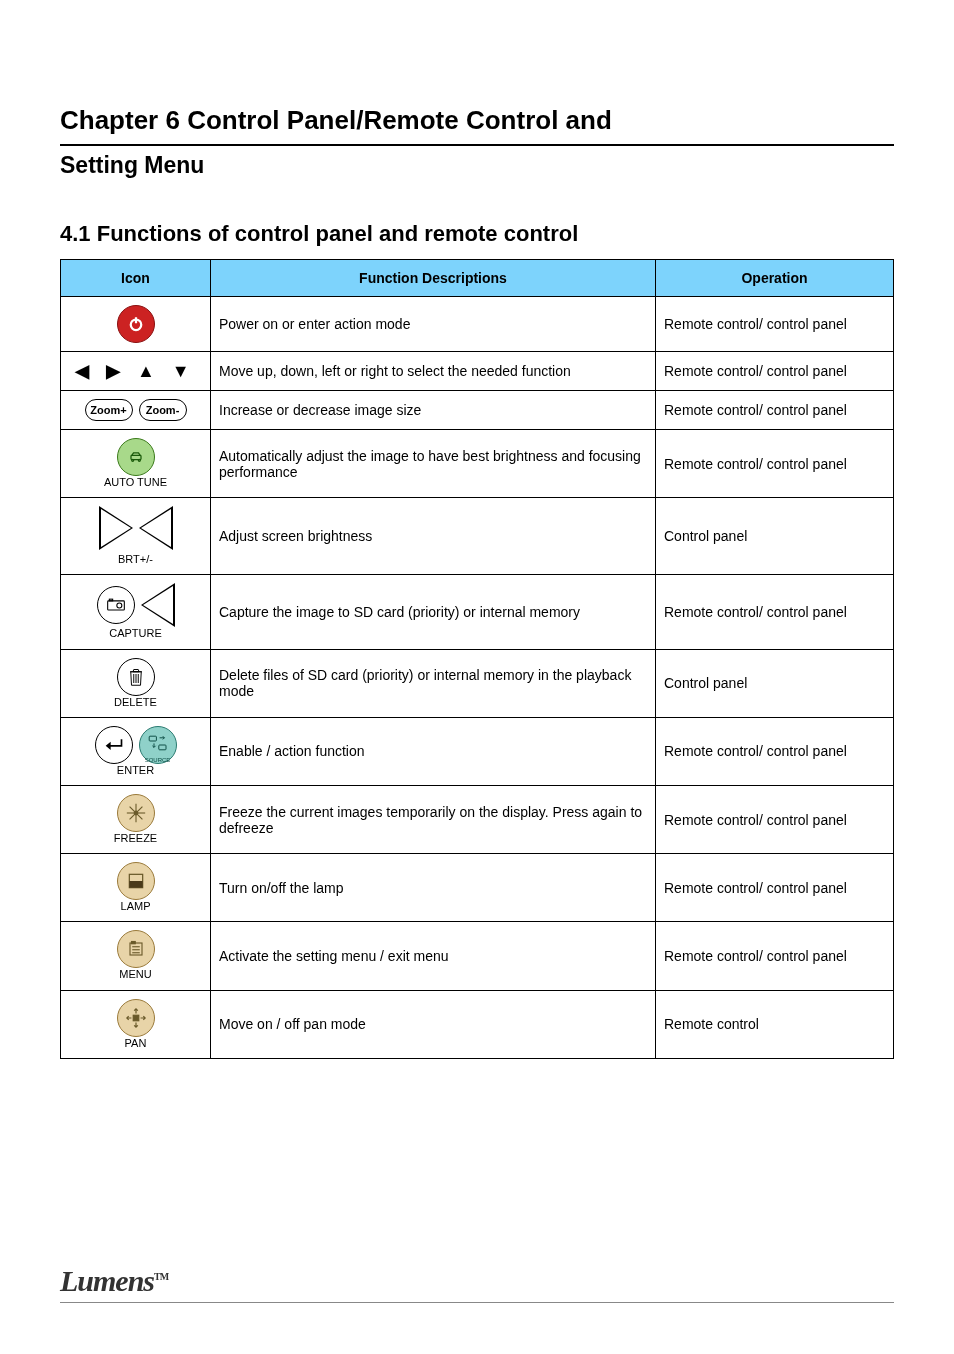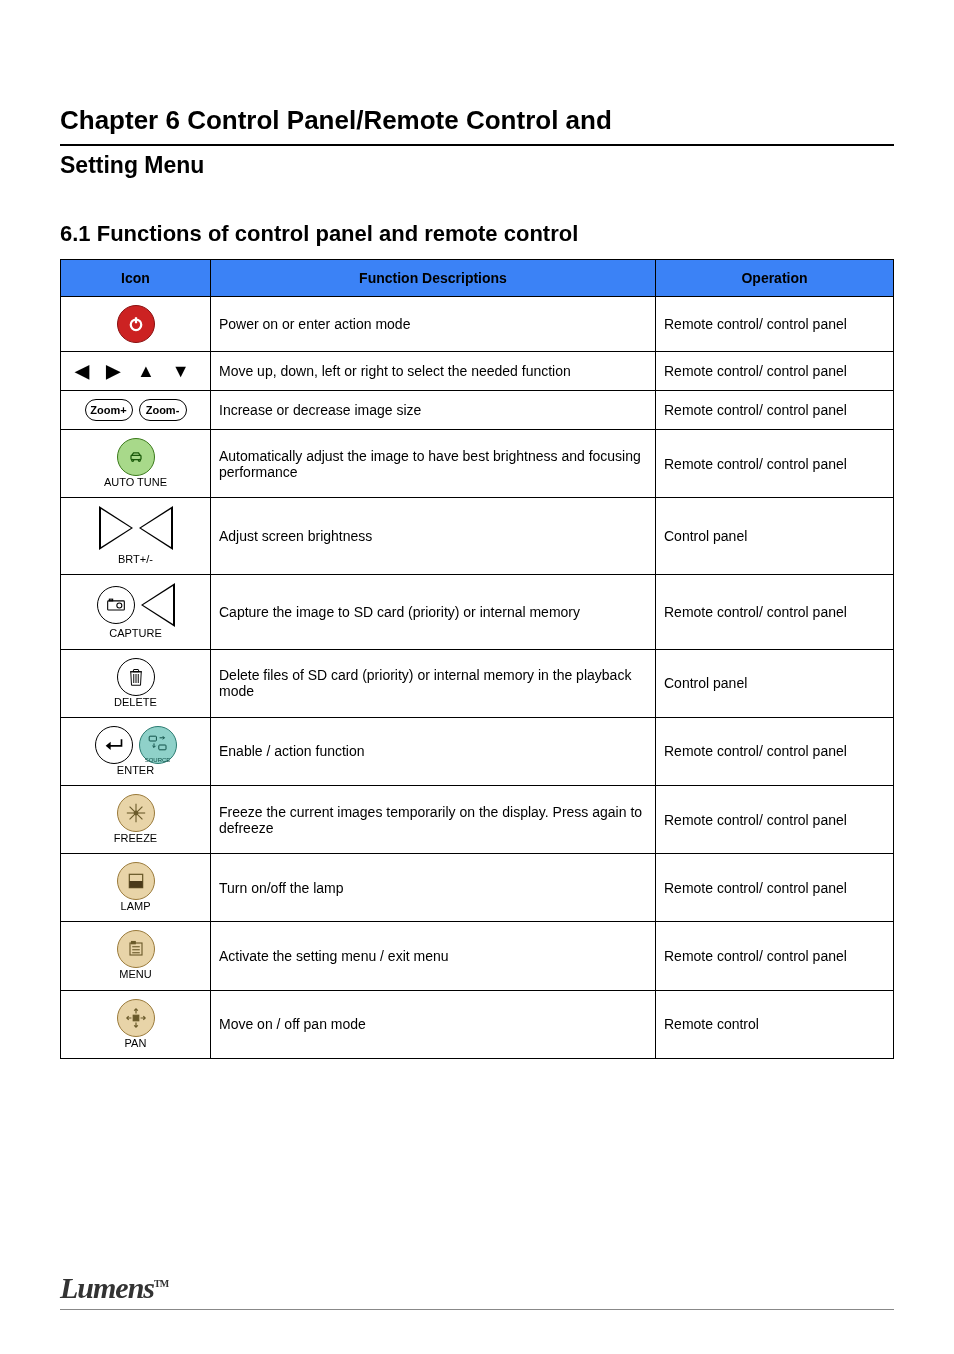--- a/index.html
+++ b/index.html
@@ -33,21 +33,21 @@
       font-size: 22px;
       font-weight: bold;
       margin-bottom: 12px;
     }
     table {
       width: 100%;
       border-collapse: collapse;
       font-size: 14px;
     }
     th {
-      background: #3b82f6;
+      background: #7dd3fc;
       font-weight: bold;
       padding: 10px 6px;
       border: 1px solid #000;
       text-align: center;
     }
     td {
       border: 1px solid #000;
       padding: 6px 8px;
       vertical-align: middle;
     }
@@ -131,21 +131,21 @@
       line-height: 20px;
       font-weight: bold;
       text-align: center;
     }
     .ct-small {
       font-size: 11px;
       line-height: 1.2;
     }
     .footer {
       position: absolute;
-      bottom: 44px;
+      bottom: 51px;
       left: 60px;
       right: 60px;
       display: flex;
       align-items: flex-start;
       flex-direction: column;
       gap: 4px;
     }
     .logo {
       font-family: Georgia, 'Times New Roman', serif;
       font-weight: bold;
@@ -168,21 +168,21 @@
 </head>
 <body>
 
 <h1 class="chapter-title">Chapter 6  Control Panel/Remote Control and</h1>
 <hr class="chapter-rule">
 <div class="subtitle-row">
   <span>Setting Menu</span>
   <span></span>
 </div>
 
-<h2 class="section-title">6.1 Functions of control panel and remote control</h2>
+<h2 class="section-title">4.1 Functions of control panel and remote control</h2>
 
 <table>
   <thead>
     <tr>
       <th>Icon</th>
       <th>Function Descriptions</th>
       <th>Operation</th>
     </tr>
   </thead>
   <tbody>

